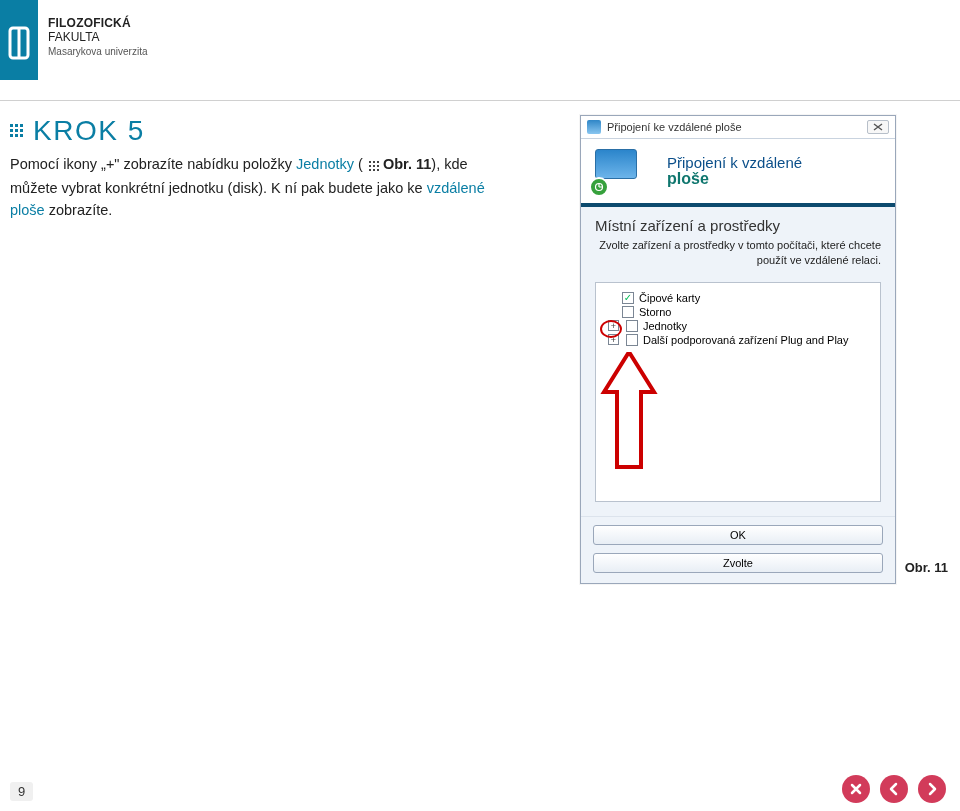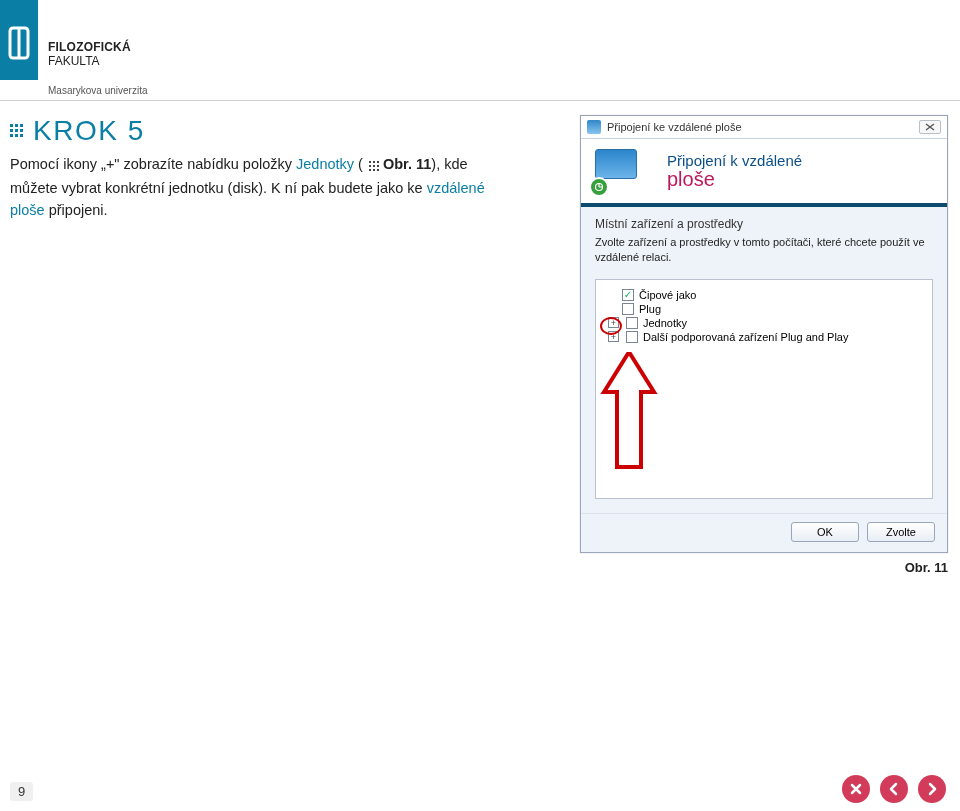--- a/index.html
+++ b/index.html
@@ -30,37 +30,37 @@
       display: flex;
       align-items: center;
       justify-content: center;
     }
     .logo-bar svg {
       width: 38px;
       height: 80px;
     }
     .logo-text {
       padding-left: 10px;
-      padding-top: 40px;
+      padding-top: 16px;
       color: #222;
     }
     .logo-text .line1 {
       font-size: 12px;
       font-weight: 700;
       letter-spacing: 0.2px;
     }
     .logo-text .line2 {
       font-size: 12px;
       font-weight: 400;
     }
     .logo-text .line3 {
       font-size: 10px;
       font-weight: 400;
       color: #555;
-      margin-top: 17px;
+      margin-top: 2px;
     }
 
     .divider {
       position: absolute;
       top: 100px;
       left: 0;
       right: 0;
       border-bottom: 1px solid #d0d0d0;
     }
 
@@ -96,21 +96,21 @@
       display: inline-block;
       vertical-align: -2px;
       margin: 0 2px;
     }
 
     
     .shot {
       position: absolute;
       top: 115px;
       left: 580px;
-      width: 368px;
+      width: 316px;
       border: 1px solid #9aa7ba;
       background: #eef3f9;
       box-shadow: 0 0 0 1px rgba(0,0,0,0.04);
       font-family: "Segoe UI", Tahoma, sans-serif;
     }
     .shot-titlebar {
       background: #ffffff;
       display: flex;
       align-items: center;
       padding: 4px 6px;
@@ -163,39 +163,40 @@
       border-radius: 10px;
       background: #36a13c;
       border: 2px solid #fff;
       display:flex;align-items:center;justify-content:center;
     }
     .shot-header .htxt .h1 {
       font-size: 15px;
       color: #0b4f8a;
     }
     .shot-header .htxt .h2 {
-      font-size: 20px;
-      font-weight: 400;
-      color: #be185d;
+      font-size: 16px;
+      font-weight: 700;
+      color: #0f766e;
       line-height: 1;
     }
     .shot-section {
       padding: 10px 14px 4px 14px;
       font-size: 11px;
       color: #222;
     }
     .shot-section .label {
       color: #333;
-      font-size: 12px;
+      font-size: 15px;
       margin-bottom: 4px;
     }
     .shot-section .sub {
       color: #222;
       font-size: 11px;
       line-height: 1.35;
+      text-align: right;
     }
 
     .tree {
       margin: 10px 14px 14px 14px;
       border: 1px solid #b9c2ce;
       background: #ffffff;
       height: 220px;
       padding: 8px 8px;
       font-size: 11px;
       position: relative;
@@ -241,25 +242,26 @@
     .red-arrow {
       position: absolute;
       left: 594px;
       top: 352px;
       width: 70px;
       height: 120px;
     }
 
     .shot-buttons {
       display:flex;
-      justify-content:flex-end;
+      justify-content:center;
       gap: 8px;
       padding: 8px 12px 10px 12px;
       background: #eef3f9;
       border-top: 1px solid #dce3ec;
+      flex-direction: column;
     }
     .shot-buttons .btn {
       min-width: 68px;
       padding: 3px 10px;
       font-size: 11px;
       text-align: center;
       border: 1px solid #9aa7ba;
       border-radius: 3px;
       background: linear-gradient(#ffffff, #e8eef5);
     }
@@ -350,21 +352,21 @@
           <rect x="4" y="0" width="2" height="2"></rect>
           <rect x="8" y="0" width="2" height="2"></rect>
         <rect x="0" y="4" width="2" height="2"></rect>
           <rect x="4" y="4" width="2" height="2"></rect>
           <rect x="8" y="4" width="2" height="2"></rect>
         <rect x="0" y="8" width="2" height="2"></rect>
           <rect x="4" y="8" width="2" height="2"></rect>
           <rect x="8" y="8" width="2" height="2"></rect>
       </g>
     </svg>
-  </span><b>Obr. 11</b><span>), kde můžete vybrat konkrétní jednotku (disk). K ní pak budete jako ke </span><span class="link-ish">vzdálené ploše</span><span> připojeni.</span>
+  </span><b>Obr. 11</b><span>), kde můžete vybrat konkrétní jednotku (disk). K ní pak budete jako ke </span><span class="link-ish">vzdálené ploše</span><span> zobrazíte.</span>
 </div>
 
 <div class="shot">
   <div class="shot-titlebar">
     <div class="tb-icon"></div>
     <span>Připojení ke vzdálené ploše</span>
     <span class="spacer"></span>
     <span class="close-btn">
       <svg width="10" height="8" viewBox="0 0 10 8">
           <path d="M1 1 L9 7 M9 1 L1 7" stroke="#555" stroke-width="1.4"></path>
@@ -386,25 +388,25 @@
       <div class="h2">ploše</div>
     </div>
   </div>
   <div class="shot-section">
     <div class="label">Místní zařízení a prostředky</div>
     <div class="sub">Zvolte zařízení a prostředky v tomto počítači, které chcete použít ve vzdálené relaci.</div>
   </div>
   <div class="tree">
     <div class="row">
       <span class="cb checked"></span>
-      <span>Čipové jako</span>
+      <span>Čipové karty</span>
     </div>
     <div class="row">
       <span class="cb"></span>
-      <span>Plug</span>
+      <span>Storno</span>
     </div>
     <div class="row">
       <span class="expander">+</span>
       <span class="cb"></span>
       <span>Jednotky</span>
     </div>
     <div class="row">
       <span class="expander">+</span>
       <span class="cb"></span>
       <span>Další podporovaná zařízení Plug and Play</span>

